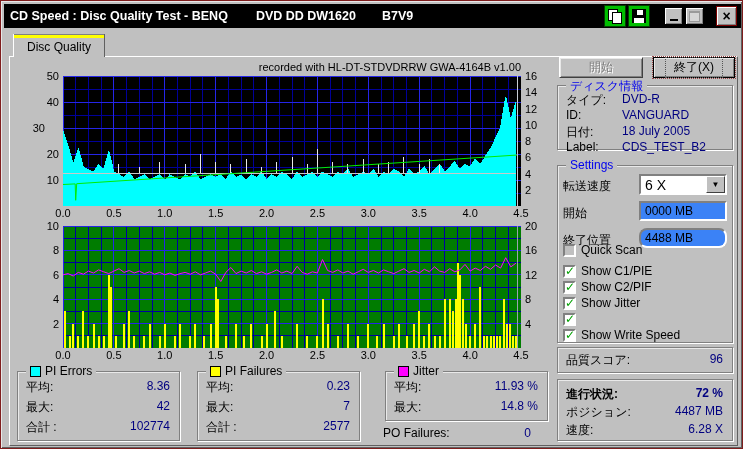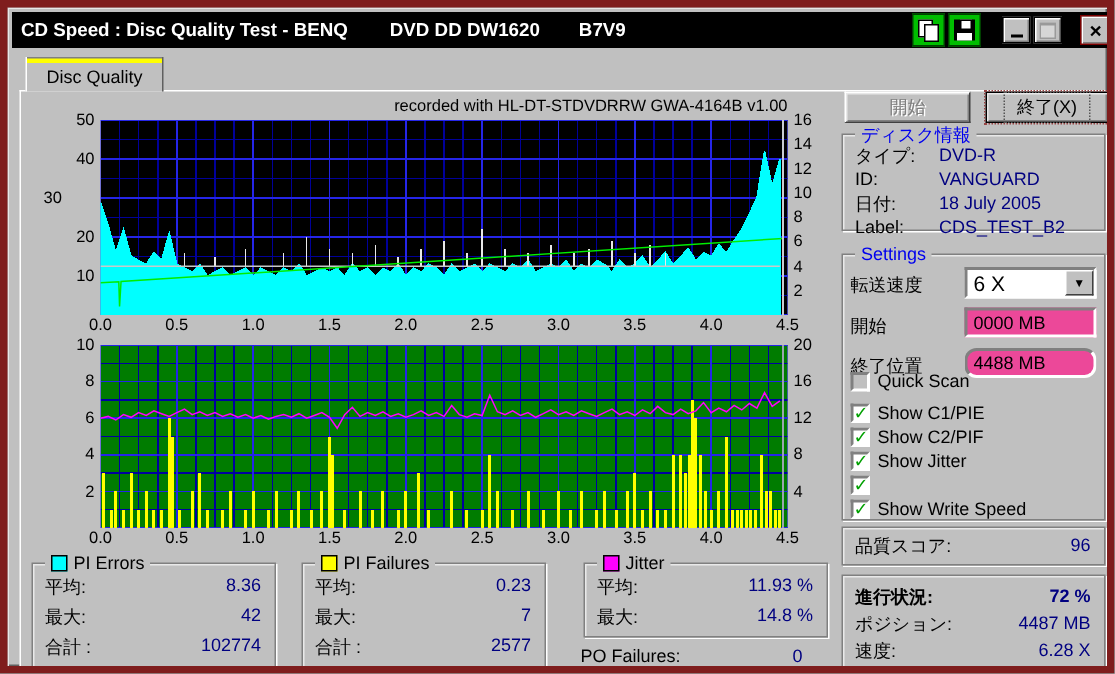--- a/index.html
+++ b/index.html
@@ -1,19 +1,19 @@
 <!DOCTYPE html>
 <html><head>
 <meta charset="utf-8">
 <style>
   html,body{margin:0;padding:0;background:#777;}
   #win{
     position:relative;width:743px;height:449px;background:#C0C0C0;
     font-family:"Liberation Sans","DejaVu Sans",sans-serif;font-size:12px;color:#000;
-    border:5px solid #7f1d1d;box-sizing:border-box;
+    border:1px solid #7f1d1d;box-sizing:border-box;
     box-shadow:inset 1px 1px 0 #e8e8e8, inset -1px -1px 0 #606060;
     overflow:hidden;
     padding-left:24px;
   }
   
   .titlebar{position:absolute;left:3px;top:3px;width:737px;height:24px;background:#000;
     display:flex;align-items:center;}
   .titlebar .ttext{color:#fff;font-weight:bold;font-size:12.5px;white-space:pre;}
   .t1{margin-left:6px;} .t2{margin-left:28px;} .t3{margin-left:26px;}
   .tbtns{position:absolute;right:4px;top:1px;height:22px;display:flex;align-items:center;}
@@ -51,21 +51,21 @@
   .statrow .lab{position:absolute;left:0;top:0;}
   .statrow .val{position:absolute;right:0;top:0;color:#000080;text-align:right;}
   
   .btn{position:absolute;background:#C0C0C0;border:1px solid;border-color:#fff #404040 #404040 #fff;
     box-shadow:inset 1px 1px 0 #e8e8e8, inset -1px -1px 0 #808080;
     display:flex;align-items:center;justify-content:center;font-size:12px;box-sizing:border-box;}
   .btn.disabled{color:#808080;text-shadow:1px 1px 0 #fff;}
   .btn.default{border:1px solid #000;outline:1px dotted #964444;outline-offset:0px;}
   .btn.default .focusrect{border:1px dotted #555;padding:1px 8px;}
   .fldlabel{position:absolute;font-size:12px;}
-  .edit{position:absolute;background:#ec4899;border:2px solid;border-color:#808080 #fff #fff #808080;
+  .edit{position:absolute;background:#3b82f6;border:2px solid;border-color:#808080 #fff #fff #808080;
     box-sizing:border-box;font-family:"Liberation Sans","DejaVu Sans",sans-serif;font-size:12px;padding:1px 4px;color:#000;}
   .combo{position:absolute;background:#fff;border:2px solid;border-color:#808080 #fff #fff #808080;box-sizing:border-box;}
   .combo .cval{position:absolute;left:4px;top:1px;font-size:14px;}
   .combo .carrow{position:absolute;right:0;top:0;bottom:0;width:17px;background:#C0C0C0;
     border:1px solid;border-color:#fff #404040 #404040 #fff;display:flex;align-items:center;justify-content:center;font-size:8px;}
   .cbrow{position:absolute;left:562px;display:flex;align-items:center;height:14px;}
   .cb-box{width:13px;height:13px;background:#fff;border:2px solid;border-color:#808080 #fff #fff #808080;
     box-sizing:border-box;margin-right:5px;position:relative;}
   .cb-box.disabledbox{background:#C0C0C0;}
   .cb-box .check{display:none;position:absolute;left:0px;top:-3px;color:#00A000;font-weight:bold;font-size:12px;
@@ -469,21 +469,21 @@
         <span class="val">4487 MB</span>
       </div>
     <div class="statrow" style="top:42px;">
         <span class="lab">速度:</span>
         <span class="val">6.28 X</span>
       </div>
   </div>
 
 <span class="axis-label" style="left: 24px; top: 69px; width: 34px; text-align: right;">50</span>
     <span class="axis-label" style="left: 24px; top: 95px; width: 34px; text-align: right;">40</span>
-    <span class="axis-label" style="left: 24px; top: 121px; width: 34px; text-align: left;">30</span>
+    <span class="axis-label" style="left: 10px; top: 121px; width: 34px; text-align: right;">30</span>
     <span class="axis-label" style="left: 24px; top: 147px; width: 34px; text-align: right;">20</span>
     <span class="axis-label" style="left: 24px; top: 173px; width: 34px; text-align: right;">10</span>
     <span class="axis-label" style="left: 524px; top: 69px; width: 30px; text-align: left;">16</span>
     <span class="axis-label" style="left: 524px; top: 85.25px; width: 30px; text-align: left;">14</span>
     <span class="axis-label" style="left: 524px; top: 101.5px; width: 30px; text-align: left;">12</span>
     <span class="axis-label" style="left: 524px; top: 117.75px; width: 30px; text-align: left;">10</span>
     <span class="axis-label" style="left: 524px; top: 134px; width: 30px; text-align: left;">8</span>
     <span class="axis-label" style="left: 524px; top: 150.25px; width: 30px; text-align: left;">6</span>
     <span class="axis-label" style="left: 524px; top: 166.5px; width: 30px; text-align: left;">4</span>
     <span class="axis-label" style="left: 524px; top: 182.75px; width: 30px; text-align: left;">2</span>

